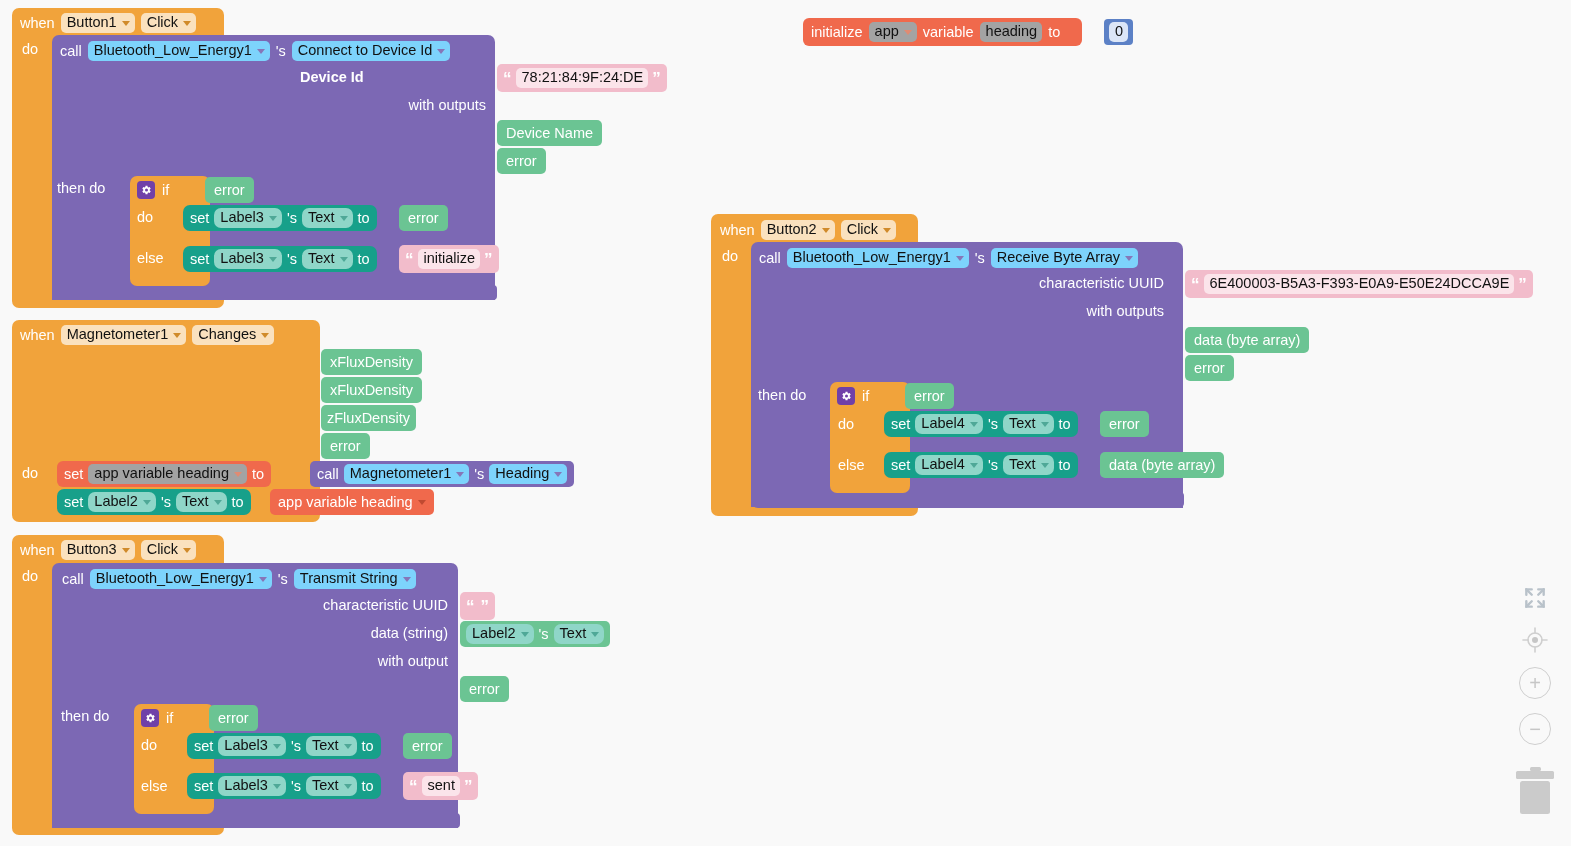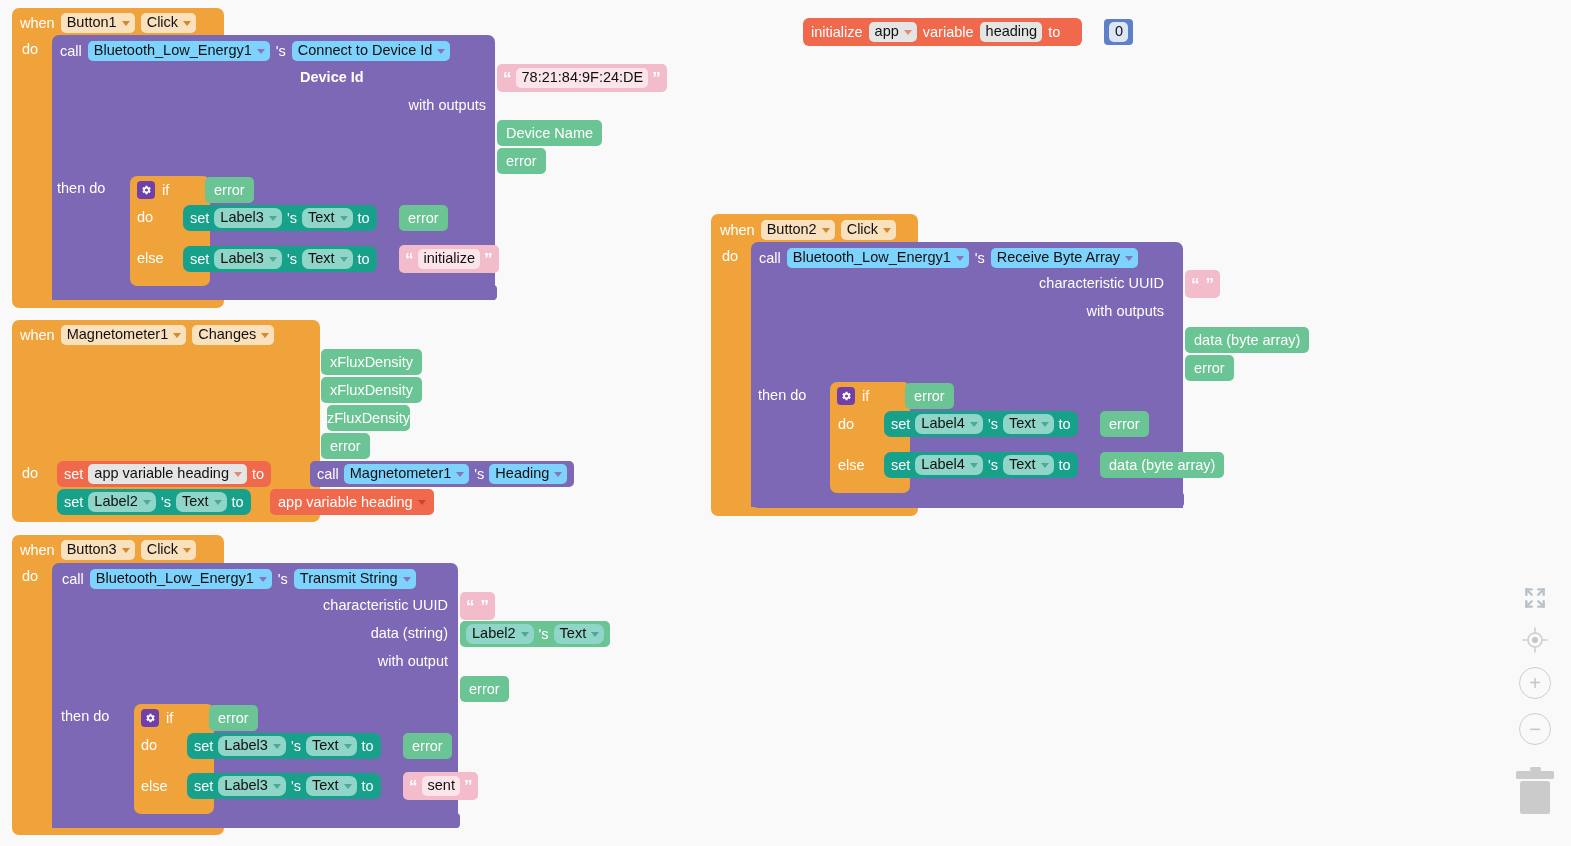--- a/index.html
+++ b/index.html
@@ -29,21 +29,21 @@
 
   
   .fld{
     display:inline-flex;align-items:center;gap:4px;
     border-radius:5px;padding:1px 5px 2px 6px;
     font-size:14.5px;color:#111;white-space:nowrap;line-height:17px;
   }
   .fld.orange{background:#FAE1BE;}
   .fld.purple{background:#7dd3fc;}
   .fld.teal{background:#8FD6C8;border-radius:7px;}
-  .fld.coral{background:#e5e5e5;}
+  .fld.coral{background:#a3a3a3;}
   .fld.pinkv{background:#FBE4EA;}
   .fld.bluev{background:#DCE6F7;}
   .caret{
     width:0;height:0;border-left:4px solid transparent;border-right:4px solid transparent;
     border-top:5px solid rgba(0,0,0,.45);margin-left:1px;margin-top:1px;
   }
   .caret.orange{border-top-color:#D08A2A;}
   .caret.purple{border-top-color:#8676B8;}
   .caret.teal{border-top-color:#4FA897;}
   .caret.coral{border-top-color:#E08B73;}
@@ -258,20 +258,21 @@
       </span>
     </div>
   </div>
 
   <div class="blk" style="left:930px;top:274px;width:234px;text-align:right;">
     <span class="lbl">characteristic UUID</span>
   </div>
   <div class="blk valpink" style="left:1185px;top:270px;height:28px;padding:0 4px;">
     <div class="row" style="gap:2px;">
       <span class="quote">“</span>
+      <span class="fld pinkv">6E400003-B5A3-F393-E0A9-E50E24DCCA9E</span>
       <span class="quote">”</span>
     </div>
   </div>
 
   <div class="blk" style="left:930px;top:302px;width:234px;text-align:right;">
     <span class="lbl">with outputs</span>
   </div>
 
   <div class="blk valgreen" style="left:1185px;top:327px;height:26px;padding:0 9px;">
     <div class="row">
@@ -371,21 +372,21 @@
   <div class="blk valgreen" style="left:321px;top:349px;height:26px;padding:0 9px;">
     <div class="row">
         <span class="lbl">xFluxDensity</span>
       </div>
   </div>
   <div class="blk valgreen" style="left:321px;top:377px;height:26px;padding:0 9px;">
     <div class="row">
         <span class="lbl">xFluxDensity</span>
       </div>
   </div>
-  <div class="blk valgreen" style="left:321px;top:405px;height:26px;padding:0 0;margin-left:6px;">
+  <div class="blk valgreen" style="left:321px;top:405px;height:26px;padding:0 6px;">
     <div class="row">
         <span class="lbl">zFluxDensity</span>
       </div>
   </div>
   <div class="blk valgreen" style="left:321px;top:433px;height:26px;padding:0 9px;">
     <div class="row">
         <span class="lbl">error</span>
       </div>
   </div>
 

